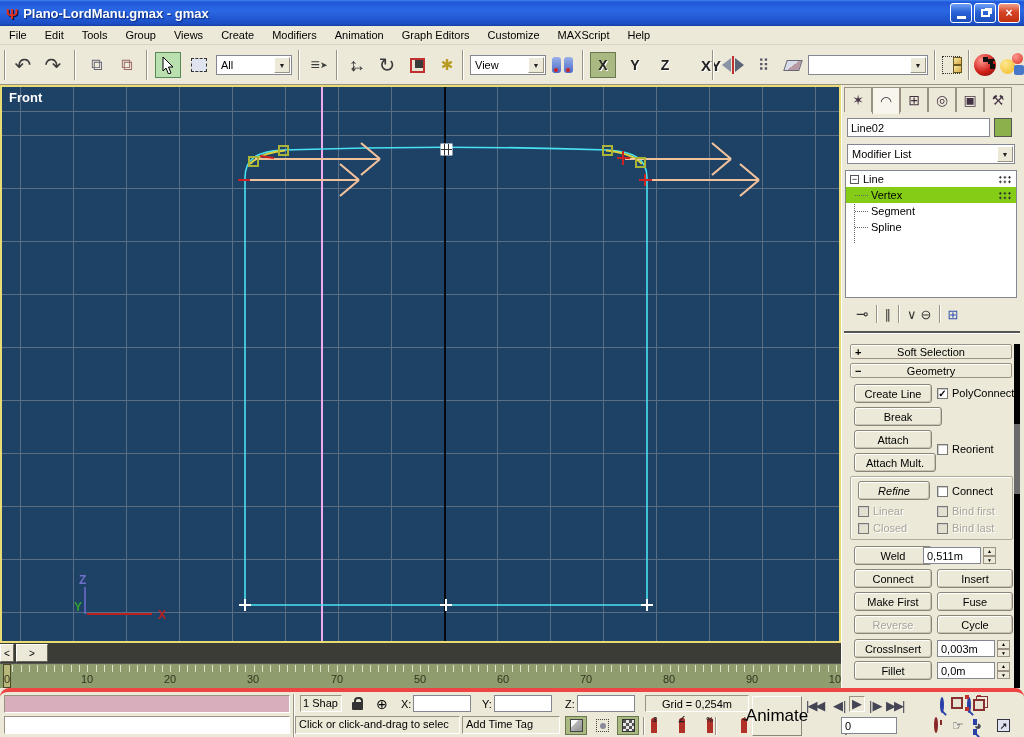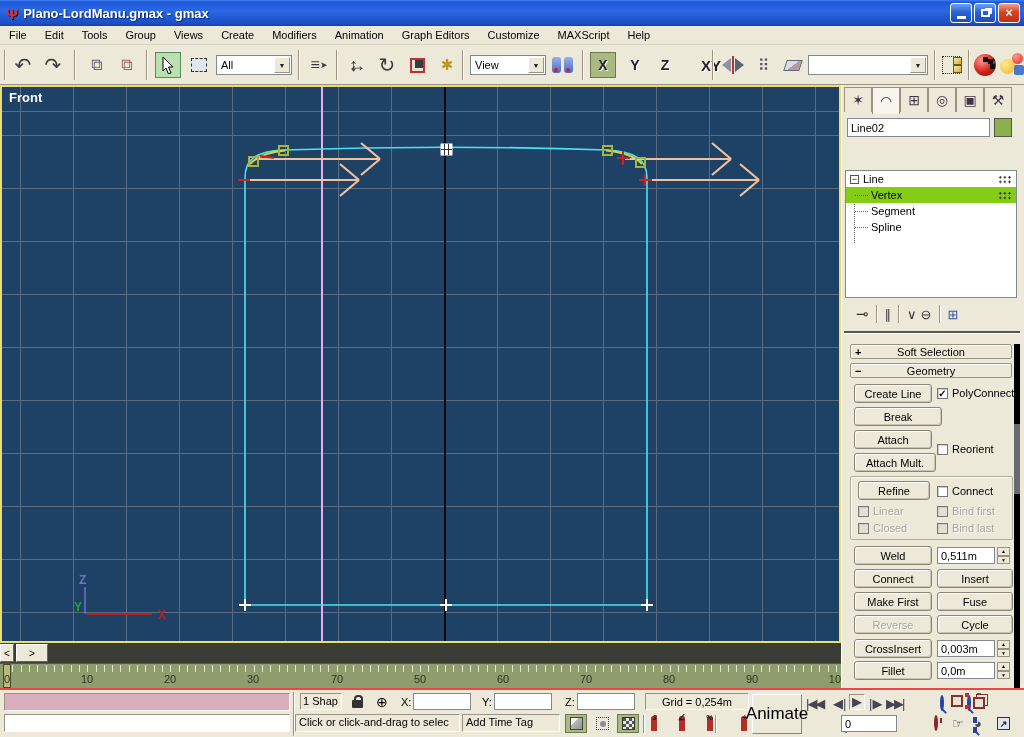--- a/index.html
+++ b/index.html
@@ -123,21 +123,21 @@
   .timeline { position:absolute; left:0; top:643px; width:841px; height:20px; background:#3c3c36; display:flex; }
   .tlbtn { background:#ece9d8; border:1px solid #fff; border-right-color:#6a6656; border-bottom-color:#6a6656;
     height:18px; margin-top:1px; display:flex; align-items:center; justify-content:center; font-size:10px; }
   .trackbar { position:absolute; left:0; top:663px; width:841px; height:25px; background:#8e9c6e; border-top:1px solid #555; overflow:hidden; }
   .ticks { position:absolute; left:4px; top:1px; width:834px; height:7px;
     background-image:repeating-linear-gradient(to right,#dde2c4 0 1px,transparent 1px 8.32px); }
   .tnum { position:absolute; top:9px; color:#30361e; font-size:11px; transform:translateX(-50%); }
   .tmarker { position:absolute; left:3px; top:0; width:8px; height:24px; background:#b8b87a; border:1px solid #4a4a2a; }
 
   
-  .statusbar { position:absolute; left:0; top:688px; width:1024px; height:49px; background:#ece9d8; border-top:2px solid #ef4444; }
+  .statusbar { position:absolute; left:0; top:688px; width:1024px; height:49px; background:#ece9d8; border-top:4px solid #ef4444;border-radius:9px; }
   .sunken { border:1px solid; border-color:#9a9383 #fff #fff #9a9383; }
   .slabel { position:absolute; font-size:11px; }
   .sbtn3 { position:absolute; background:#ece9d8; border:1px solid #fff; border-right-color:#8a8578; border-bottom-color:#8a8578;
     display:flex; align-items:center; justify-content:center; font-size:9px; }
   .toggle { position:absolute; width:22px; height:19px; display:flex; align-items:center; justify-content:center; }
   .lockicon { position:absolute; width:11px; height:8px; background:#333; border-radius:1px; }
   .lockicon::before { content:""; position:absolute; left:2px; top:-5px; width:5px; height:5px;
     border:2px solid #333; border-bottom:none; border-radius:4px 4px 0 0; }
   .cube3d { width:13px; height:13px; background:linear-gradient(135deg,#f8f8f8 35%,#b8b8b8 36%,#909090); border:1px solid #444; }
   .cubesel { width:13px; height:13px; border:1.5px dotted #444; position:relative; }
@@ -377,20 +377,24 @@
           <span>▣</span>
         </div>
       <div class="ptab">
           <span>⚒</span>
         </div>
     </div>
 
     <input class="field abs" style="left: 5px; top: 33px; width: 143px; height: 19px;" value="Line02">
     <div class="swatch abs" style="left:152px;top:33px;width:18px;height:19px;"></div>
 
+    <div class="combo abs" style="left:5px;top:59px;width:168px;height:20px;">
+      <span>Modifier List</span>
+      <span class="arrowbox">▼</span>
+    </div>
 
     <div class="stackbox">
       <div class="tvert"></div>
       <div class="srow">
         <span class="treebox">−</span>
         <span>Line</span>
         <span class="sodots"></span>
       </div>
       <div class="srow sel">
         <span class="tdash"></span>
@@ -436,21 +440,21 @@
     </div>
     <div class="pbtn" style="left:12px;top:322px;width:88px;">Break</div>
     <div class="pbtn" style="left:12px;top:345px;width:78px;">Attach</div>
     <div class="cbrow" style="left:95px;top:358px;">
       <span class="cb"></span>
       <span>Reorient</span>
     </div>
     <div class="pbtn" style="left:12px;top:368px;width:82px;">Attach Mult.</div>
 
     <div class="abs" style="left:8px;top:391px;width:163px;height:64px;border:1px solid #b0ac9c;border-radius:2px;box-shadow:inset 1px 1px 0 #fff;"></div>
-    <div class="pbtn" style="left:16px;top:396px;width:72px;">Refine</div>
+    <div class="pbtn" style="left:16px;top:396px;width:72px;font-style:italic;">Refine</div>
     <div class="cbrow" style="left:95px;top:400px;">
       <span class="cb"></span>
       <span>Connect</span>
     </div>
     <div class="cbrow dis" style="left:16px;top:420px;">
       <span class="cb dis"></span>
       <span>Linear</span>
     </div>
     <div class="cbrow dis" style="left:95px;top:420px;">
       <span class="cb dis"></span>
@@ -459,21 +463,21 @@
     <div class="cbrow dis" style="left:16px;top:437px;">
       <span class="cb dis"></span>
       <span>Closed</span>
     </div>
     <div class="cbrow dis" style="left:95px;top:437px;">
       <span class="cb dis"></span>
       <span>Bind last</span>
     </div>
 
     <div class="pbtn" style="left:12px;top:461px;width:78px;">Weld</div>
-    <div class="spinfield" style="left:95px;top:462px;">
+    <div class="spinfield" style="left:81px;top:462px;">
       <input class="field val" value="0,511m" style="">
       <span class="spinner">
           <i>▲</i>
           <i>▼</i>
         </span>
     </div>
     <div class="pbtn" style="left:12px;top:484px;width:78px;">Connect</div>
     <div class="pbtn" style="left:95px;top:484px;width:76px;">Insert</div>
     <div class="pbtn" style="left:12px;top:507px;width:78px;">Make First</div>
     <div class="pbtn" style="left:95px;top:507px;width:76px;">Fuse</div>

